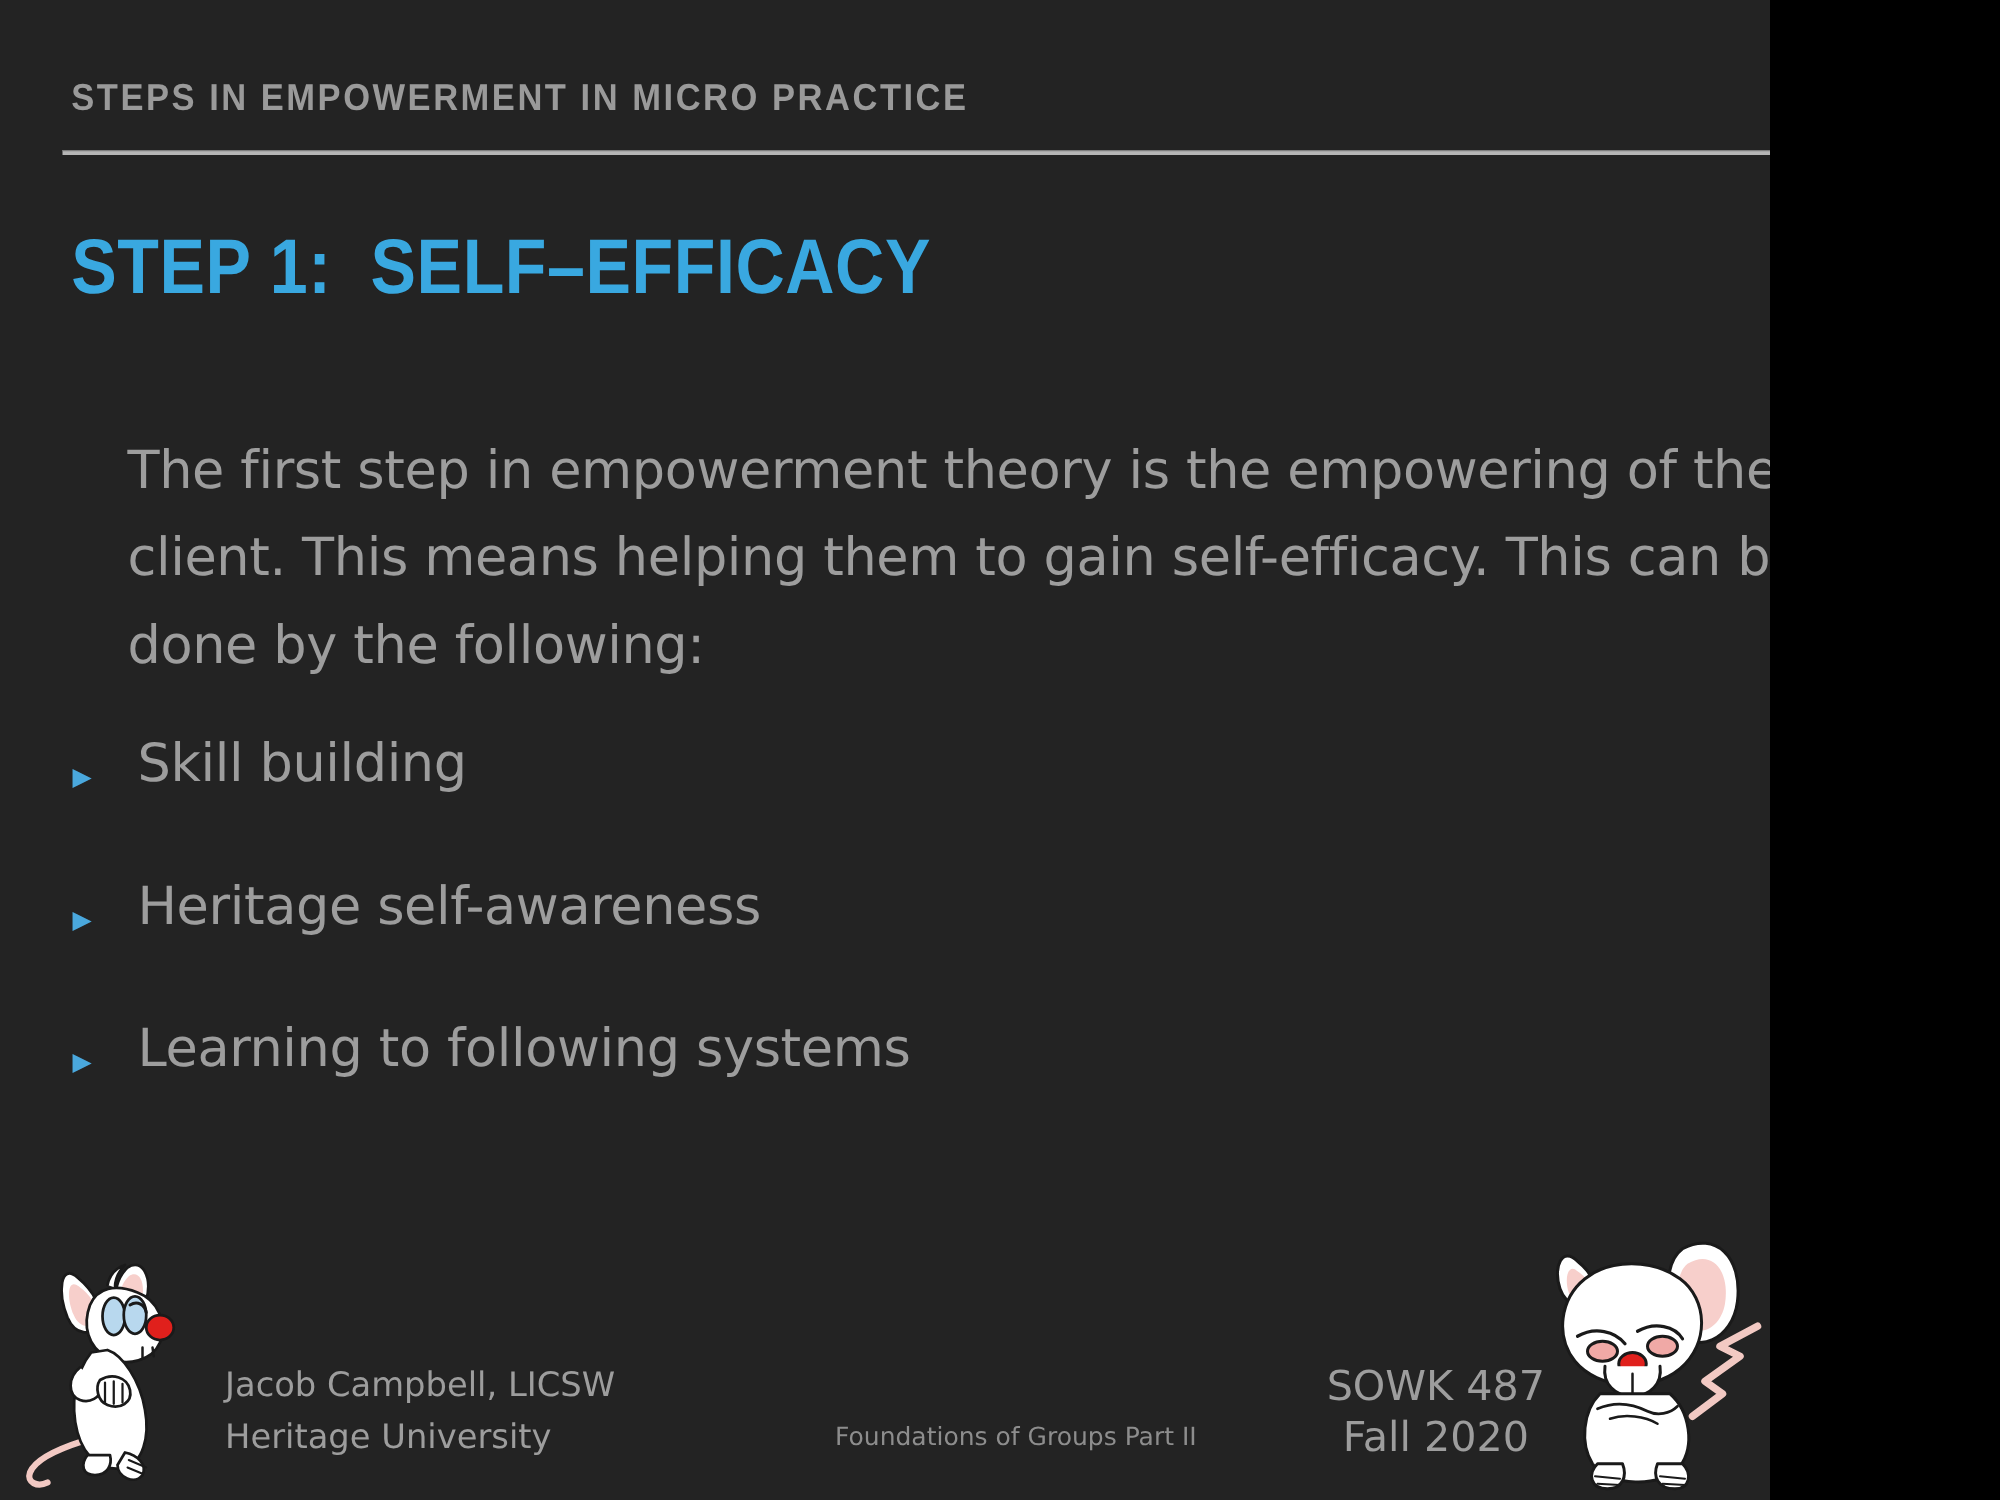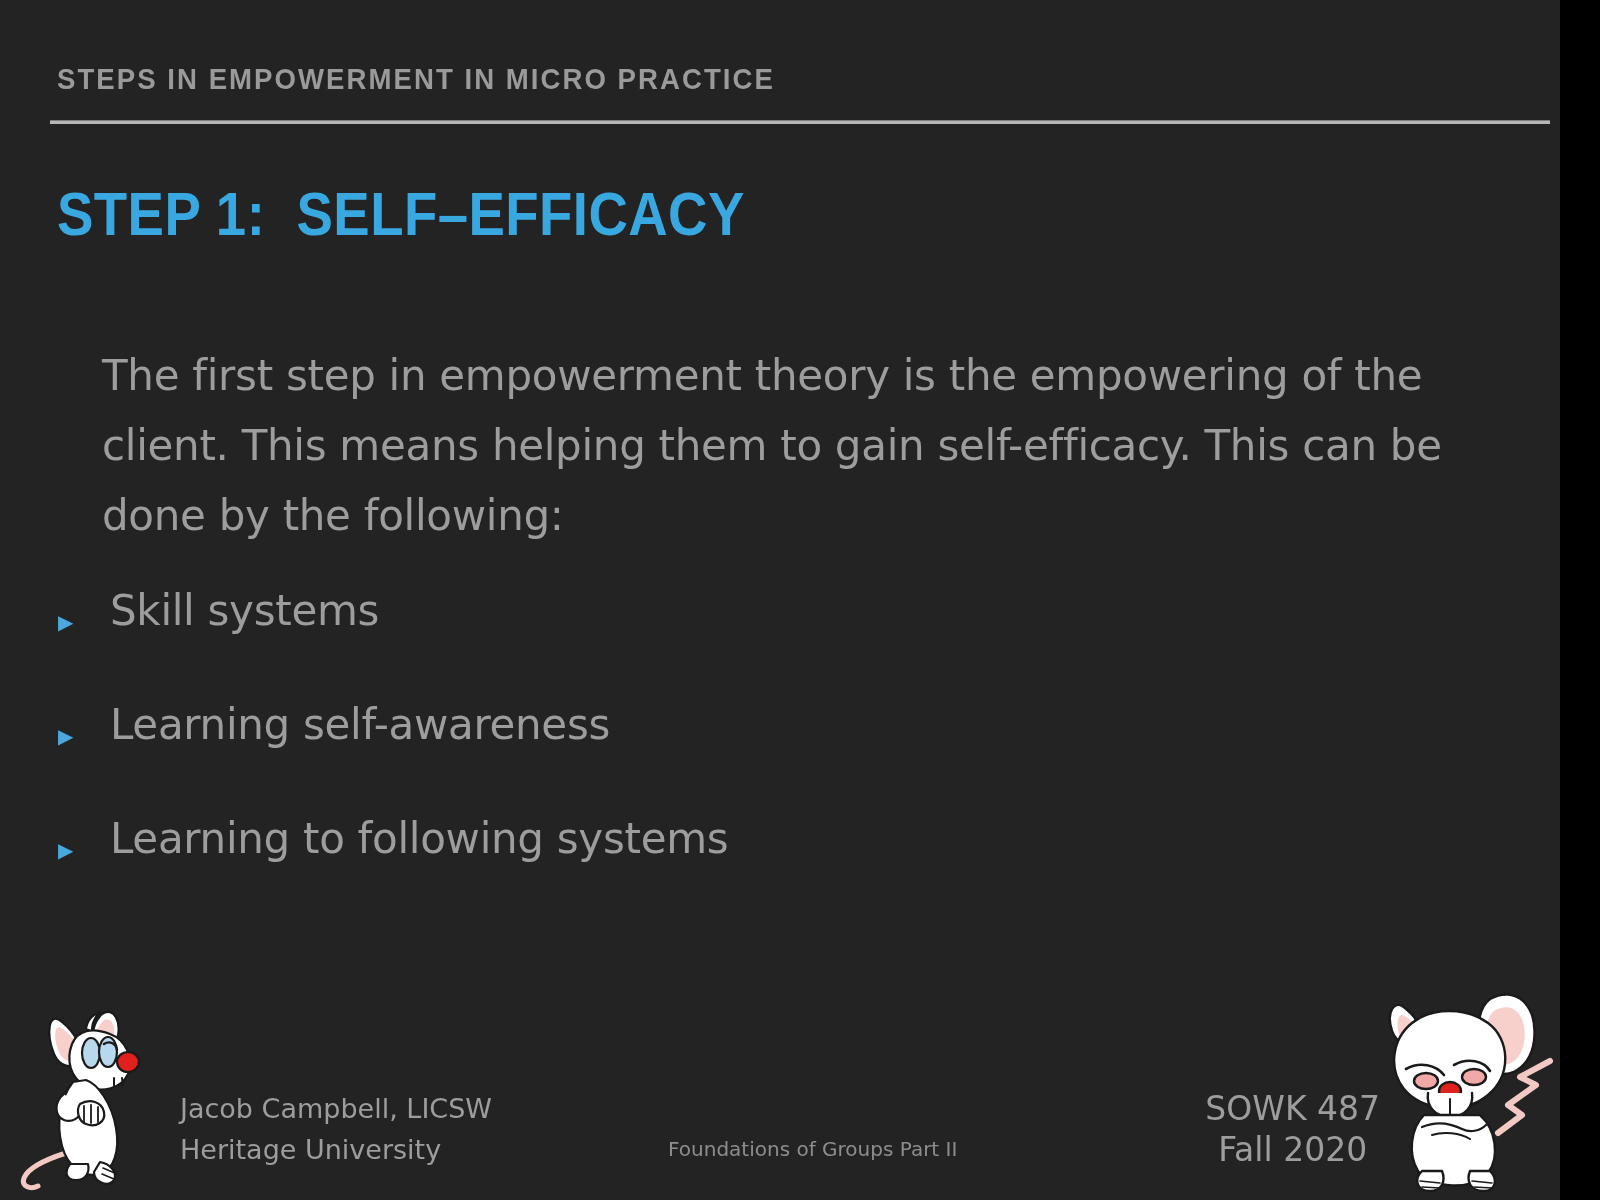--- a/index.html
+++ b/index.html
@@ -2,21 +2,21 @@
 <html><head>
 <meta charset="utf-8">
 <style>
   html, body {
     margin: 0;
     padding: 0;
     background: #000;
   }
   .slide {
     position: relative;
-    width: 1560px;
+    width: 1416px;
     height: 1200px;
     background: #232323;
     overflow: hidden;
     font-family: "Liberation Sans", sans-serif;
     -webkit-font-smoothing: antialiased;
   }
 
   
   .header-title {
     position: absolute;
@@ -162,26 +162,26 @@
   <div class="header-rule"></div>
 
   <div class="slide-title">STEP 1:  SELF–EFFICACY</div>
 
   <div class="body-text">The first step in empowerment theory is the empowering of the client.  This means helping them to gain self-efficacy.  This can be done by the following:</div>
 
   <div class="bullets">
 
     <div class="bullet-row">
       <span class="bullet-marker">▶</span>
-      <span class="bullet-label">Skill systems</span>
+      <span class="bullet-label">Skill building</span>
     </div>
 
     <div class="bullet-row">
       <span class="bullet-marker">▶</span>
-      <span class="bullet-label">Learning self-awareness</span>
+      <span class="bullet-label">Heritage self-awareness</span>
     </div>
 
     <div class="bullet-row">
       <span class="bullet-marker">▶</span>
       <span class="bullet-label">Learning to following systems</span>
     </div>
 
   </div>
 
   <div class="footer-left">Jacob Campbell, LICSW

